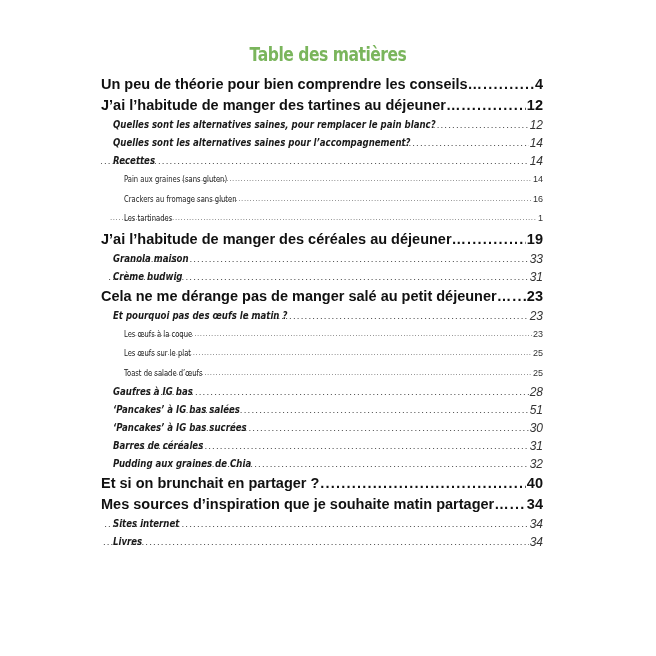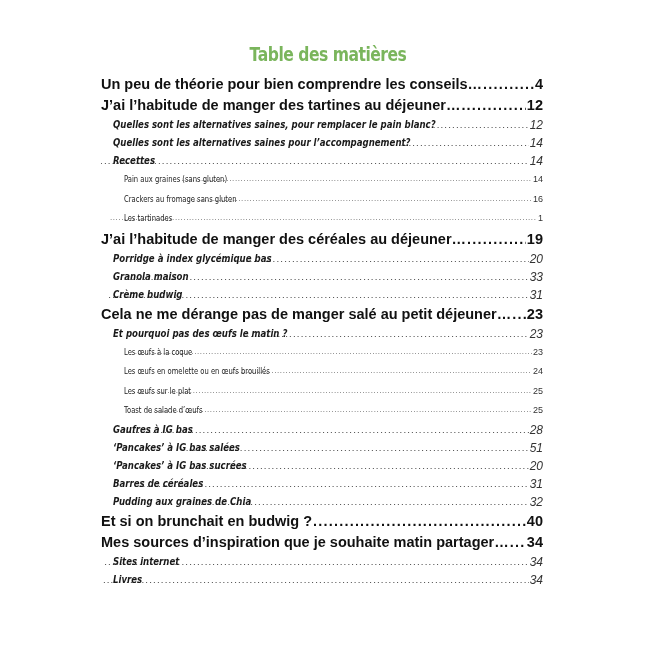--- a/index.html
+++ b/index.html
@@ -142,25 +142,20 @@
       <span class="label">Les tartinades</span>
       <span class="leader"></span>
       <span class="page">1</span>
     </div>
   <div class="entry lvl1">
       <span class="label">J’ai l’habitude de manger des céréales au déjeuner…</span>
       <span class="leader"></span>
       <span class="page">19</span>
     </div>
   <div class="entry lvl2">
-      <span class="label">Porridge à index glycémique bas</span>
-      <span class="leader"></span>
-      <span class="page">20</span>
-    </div>
-  <div class="entry lvl2">
       <span class="label">Granola maison</span>
       <span class="leader"></span>
       <span class="page">33</span>
     </div>
   <div class="entry lvl2">
       <span class="label">Crème budwig</span>
       <span class="leader"></span>
       <span class="page">31</span>
     </div>
   <div class="entry lvl1">
@@ -172,25 +167,20 @@
       <span class="label">Et pourquoi pas des œufs le matin ?</span>
       <span class="leader"></span>
       <span class="page">23</span>
     </div>
   <div class="entry lvl3">
       <span class="label">Les œufs à la coque</span>
       <span class="leader"></span>
       <span class="page">23</span>
     </div>
   <div class="entry lvl3">
-      <span class="label">Les œufs en omelette ou en œufs brouillés</span>
-      <span class="leader"></span>
-      <span class="page">24</span>
-    </div>
-  <div class="entry lvl3">
       <span class="label">Les œufs sur le plat</span>
       <span class="leader"></span>
       <span class="page">25</span>
     </div>
   <div class="entry lvl3">
       <span class="label">Toast de salade d’œufs</span>
       <span class="leader"></span>
       <span class="page">25</span>
     </div>
   <div class="entry lvl2">
@@ -199,34 +189,34 @@
       <span class="page">28</span>
     </div>
   <div class="entry lvl2">
       <span class="label">‘Pancakes’ à IG bas salées</span>
       <span class="leader"></span>
       <span class="page">51</span>
     </div>
   <div class="entry lvl2">
       <span class="label">‘Pancakes’ à IG bas sucrées</span>
       <span class="leader"></span>
-      <span class="page">20</span>
+      <span class="page">30</span>
     </div>
   <div class="entry lvl2">
       <span class="label">Barres de céréales</span>
       <span class="leader"></span>
       <span class="page">31</span>
     </div>
   <div class="entry lvl2">
       <span class="label">Pudding aux graines de Chia</span>
       <span class="leader"></span>
       <span class="page">32</span>
     </div>
   <div class="entry lvl1">
-      <span class="label">Et si on brunchait en budwig ?</span>
+      <span class="label">Et si on brunchait en partager ?</span>
       <span class="leader"></span>
       <span class="page">40</span>
     </div>
   <div class="entry lvl1">
       <span class="label">Mes sources d’inspiration que je souhaite matin partager…</span>
       <span class="leader"></span>
       <span class="page">34</span>
     </div>
   <div class="entry lvl2">
       <span class="label">Sites internet</span>

